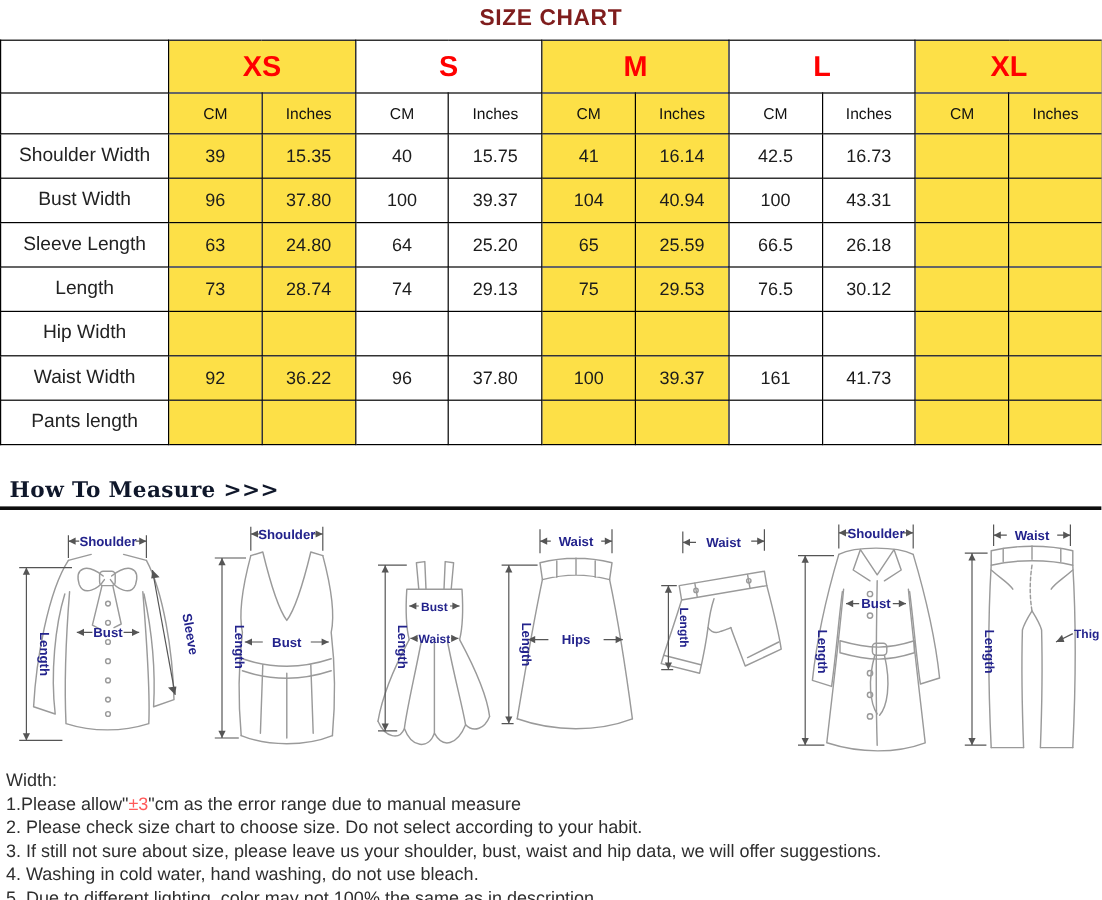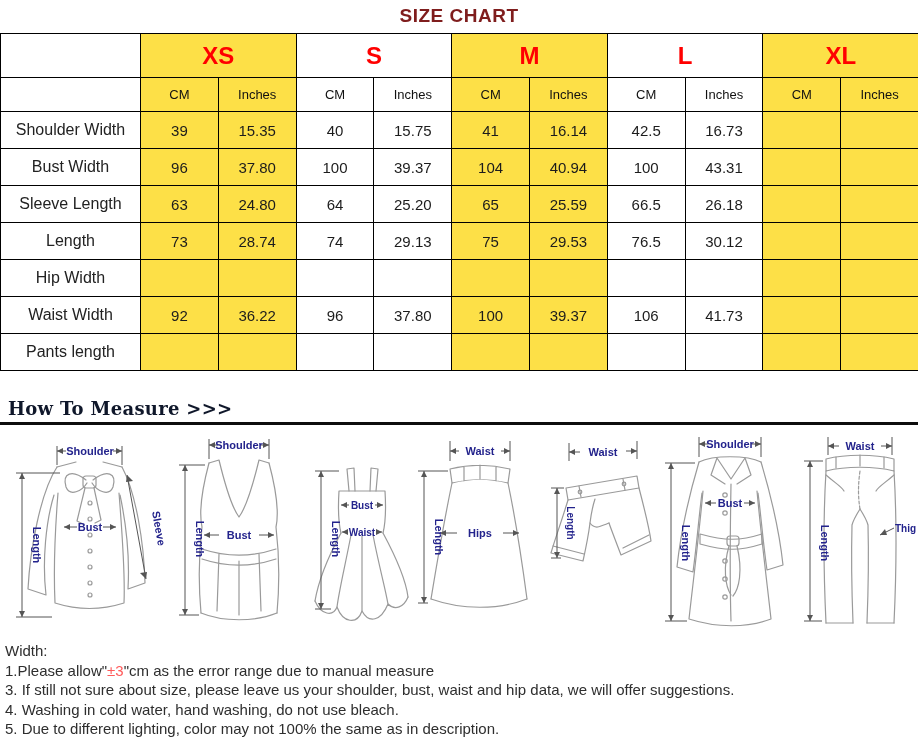--- a/index.html
+++ b/index.html
@@ -139,21 +139,21 @@
       <td class="sh"></td>
     </tr>
     <tr>
       <th class="row-label">Waist Width</th>
       <td class="sh">92</td>
       <td class="sh">36.22</td>
       <td>96</td>
       <td>37.80</td>
       <td class="sh">100</td>
       <td class="sh">39.37</td>
-      <td>106</td>
+      <td>161</td>
       <td>41.73</td>
       <td class="sh"></td>
       <td class="sh"></td>
     </tr>
     <tr>
       <th class="row-label">Pants length</th>
       <td class="sh"></td>
       <td class="sh"></td>
       <td></td>
       <td></td>
@@ -360,16 +360,17 @@
         <polygon class="ah" points="12,190 9,184 15,184"></polygon>
       <text class="dlbl" transform="translate(23,112) rotate(90)">Length</text>
     </g>
   </svg>
 
 </div>
 
 <div class="notes">
   <div>Width:</div>
   <div><span>1.Please allow"</span><span class="note-red">±3</span><span>"cm as the error range due to manual measure</span></div>
+  <div>2. Please check size chart to choose size. Do not select according to your habit.</div>
   <div>3. If still not sure about size, please leave us your shoulder, bust, waist and hip data, we will offer suggestions.</div>
   <div>4. Washing in cold water, hand washing, do not use bleach.</div>
   <div>5. Due to different lighting, color may not 100% the same as in description.</div>
 </div>
 
 </body></html>

